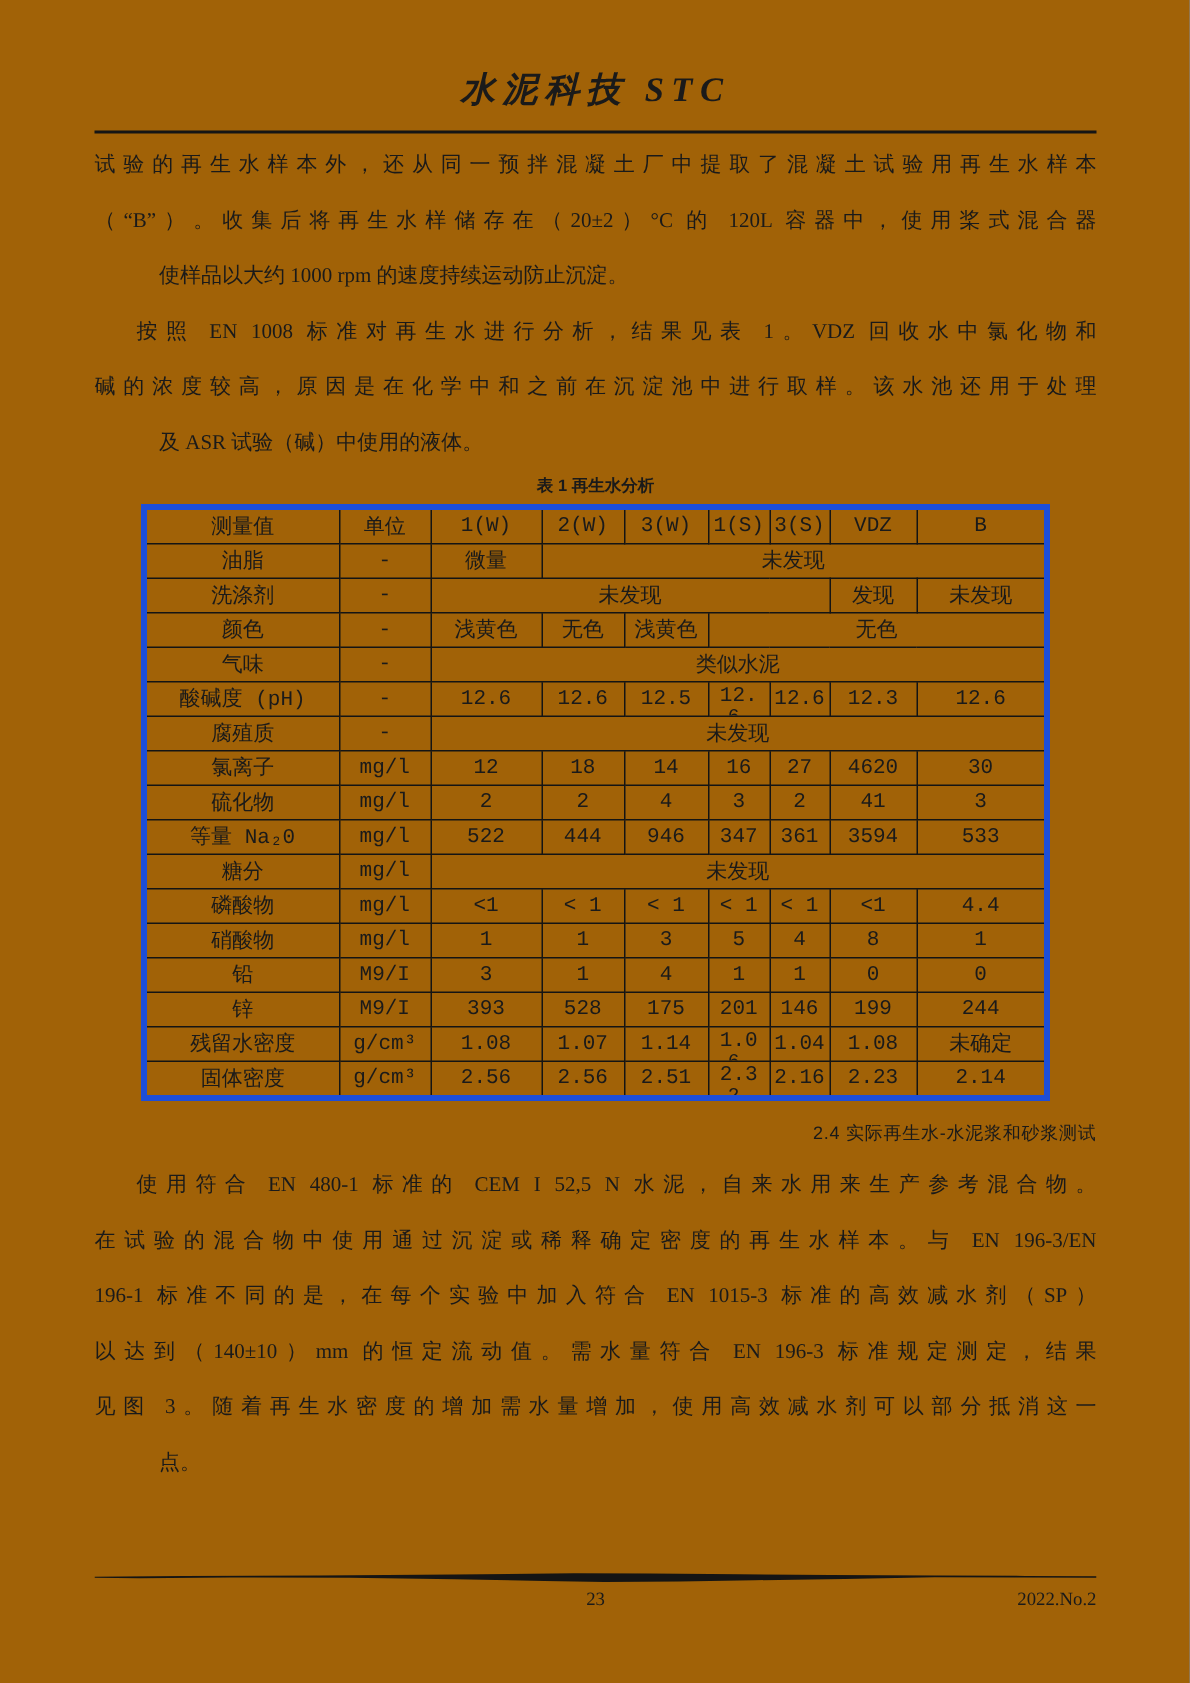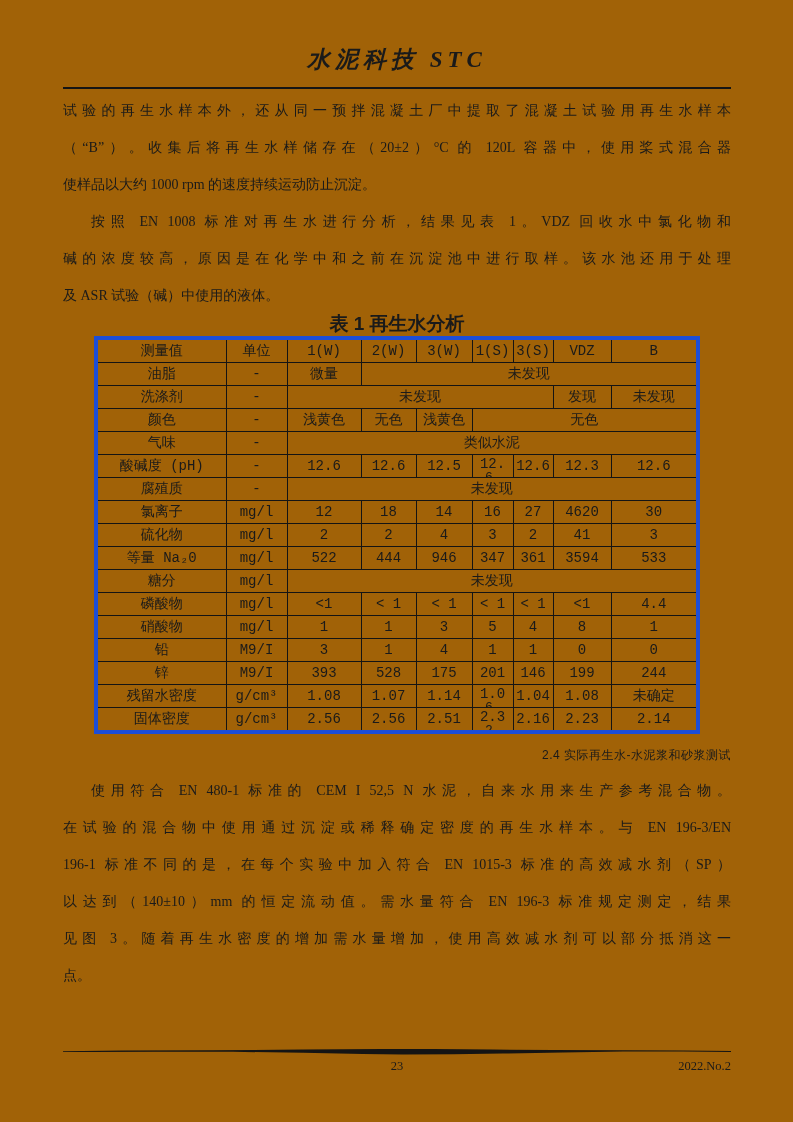--- a/index.html
+++ b/index.html
@@ -13,25 +13,25 @@
     text-align:center;padding-top:45px;line-height:30px;font-size:23px;
     font-style:italic;font-weight:600;letter-spacing:5px;
   }
   .header-rule{margin-top:12px;border-top:2.5px solid #151515;height:0;}
   .para{margin:0;}
   .p1{margin-top:3px;}
   .tline{
     font-size:14px;line-height:37px;height:37px;overflow:hidden;
     text-align:justify;text-align-last:justify;text-justify:inter-character;
   }
-  .tline.tlast{text-align-last:left;}
+  .tline.tlast{text-align-last:left;margin-left:43px;}
   .tline.findent{text-indent:2em;}
   .tbl-title{
     text-align:center;font-family:"Liberation Sans","DejaVu Sans",sans-serif;
-    font-weight:bold;font-size:19px;line-height:20px;margin-top:0;
+    font-weight:bold;font-size:11px;line-height:20px;margin-top:0;
   }
   table.analysis{
     margin:2px auto 0;border-collapse:collapse;table-layout:fixed;
     width:602px;border:4px solid #1d4ed8;font-size:14px;font-family:Liberation Mono, monospace;
   }
   table.analysis td{
     border:1px solid #141414;text-align:center;height:22px;
     padding:0 2px;overflow:hidden;white-space:nowrap;
   }
   table.analysis td.al-r{text-align:center;}

